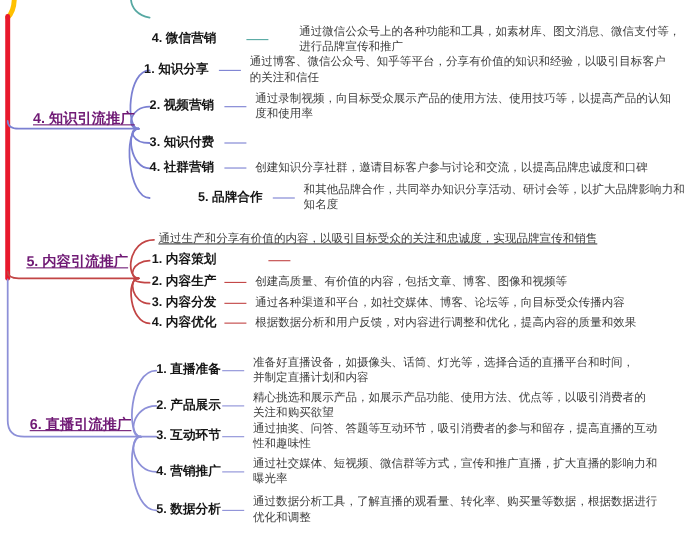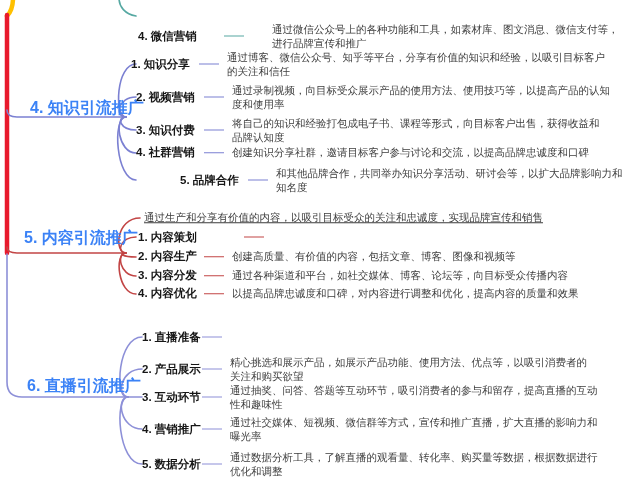--- a/index.html
+++ b/index.html
@@ -25,22 +25,22 @@
     margin-right:8px;
   }
   .ndesc {
     width:396px; font-size:10.5px; line-height:13.5px; color:#3d3d3d;
     white-space:pre-line;
   }
   .intro .ndesc { width:475px;text-decoration:underline; }
   .w68 { width:68px; } .w66 { width:66px; } .w60 { width:60px; }
 
   .branch-label {
-    position:absolute; z-index:1; font-weight:bold; font-size:16px;
-    line-height:15px; color:#3b82f6; white-space:nowrap;
+    position:absolute; z-index:1; font-weight:bold; font-size:13px;
+    line-height:15px; color:#701a75; white-space:nowrap;text-decoration:underline;
   }
 </style>
 </head>
 <body>
 
 <div id="canvas">
 
   <svg id="wires" width="630" height="500">
     <g stroke-width="4.5" style="stroke: rgb(255, 192, 0);">
       <path d="M 13,-2 C 13,7 11,12 7,16"></path>
@@ -94,22 +94,20 @@
   </div>
   <div class="row" style="left: 136px; top: 97px; --c: #7b80d2;">
     <span class="nlabel w68">2. 视频营销</span>
     <span class="ndash"></span>
     <div class="ndesc">通过录制视频，向目标受众展示产品的使用方法、使用技巧等，以提高产品的认知
 度和使用率</div>
   </div>
   <div class="row" style="left: 136px; top: 130px; --c: #7b80d2;">
     <span class="nlabel w68">3. 知识付费</span>
     <span class="ndash"></span>
-    <div class="ndesc">将自己的知识和经验打包成电子书、课程等形式，向目标客户出售，获得收益和
-品牌认知度</div>
   </div>
   <div class="row" style="left: 136px; top: 153px; --c: #7b80d2;">
     <span class="nlabel w68">4. 社群营销</span>
     <span class="ndash"></span>
     <div class="ndesc">创建知识分享社群，邀请目标客户参与讨论和交流，以提高品牌忠诚度和口碑</div>
   </div>
   <div class="row" style="left: 136px; top: 180px; margin-left: 44px; --c: #7b80d2;">
     <span class="nlabel w68">5. 品牌合作</span>
     <span class="ndash"></span>
     <div class="ndesc">和其他品牌合作，共同举办知识分享活动、研讨会等，以扩大品牌影响力和
@@ -131,28 +129,30 @@
     <div class="ndesc">创建高质量、有价值的内容，包括文章、博客、图像和视频等</div>
   </div>
   <div class="row" style="left: 138px; top: 276px; justify-content: center; --c: #c24545;">
     <span class="nlabel w66">3. 内容分发</span>
     <span class="ndash"></span>
     <div class="ndesc">通过各种渠道和平台，如社交媒体、博客、论坛等，向目标受众传播内容</div>
   </div>
   <div class="row" style="left: 138px; top: 294px; --c: #c24545;">
     <span class="nlabel w66">4. 内容优化</span>
     <span class="ndash"></span>
-    <div class="ndesc">以提高品牌忠诚度和口碑，对内容进行调整和优化，提高内容的质量和效果</div>
+    <div class="ndesc">根据数据分析和用户反馈，对内容进行调整和优化，提高内容的质量和效果</div>
   </div>
 
   <div class="branch-label" style="left:27px; top:378px;">6. 直播引流推广</div>
 
   <div class="row" style="left: 142px; top: 337px; --c: #8d90d8;">
     <span class="nlabel w60">1. 直播准备</span>
     <span class="ndash"></span>
+    <div class="ndesc">准备好直播设备，如摄像头、话筒、灯光等，选择合适的直播平台和时间，
+并制定直播计划和内容</div>
   </div>
   <div class="row" style="left: 142px; top: 369px; --c: #8d90d8;">
     <span class="nlabel w60">2. 产品展示</span>
     <span class="ndash"></span>
     <div class="ndesc">精心挑选和展示产品，如展示产品功能、使用方法、优点等，以吸引消费者的
 关注和购买欲望</div>
   </div>
   <div class="row" style="left: 142px; top: 397px; --c: #8d90d8;">
     <span class="nlabel w60">3. 互动环节</span>
     <span class="ndash"></span>

